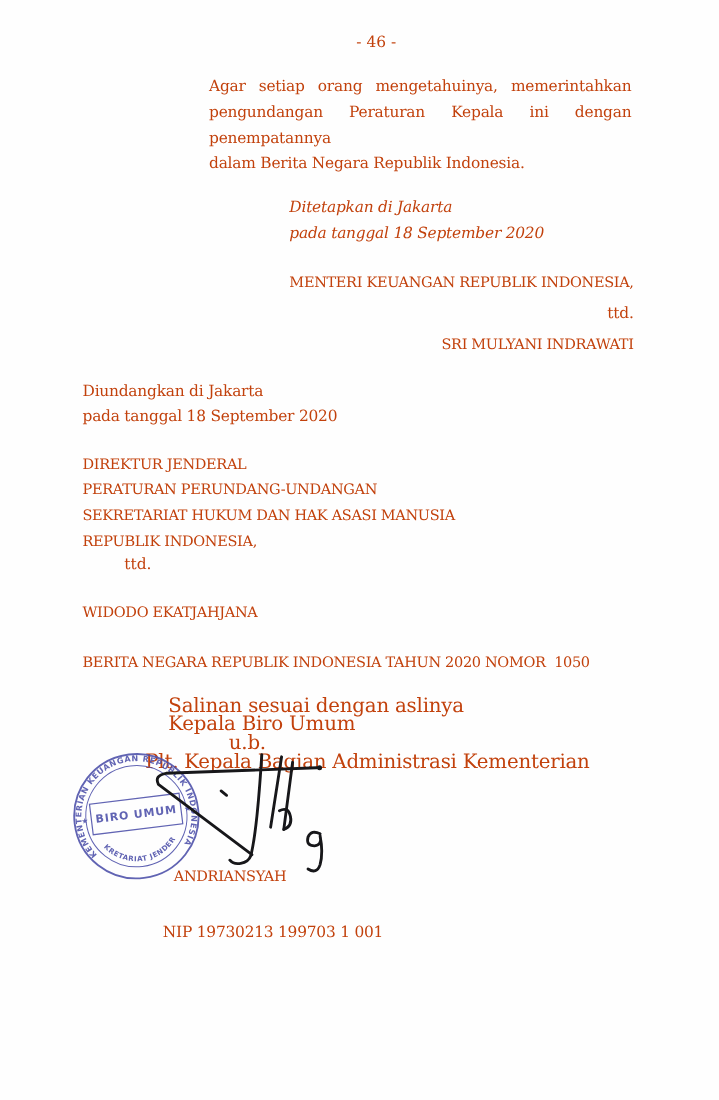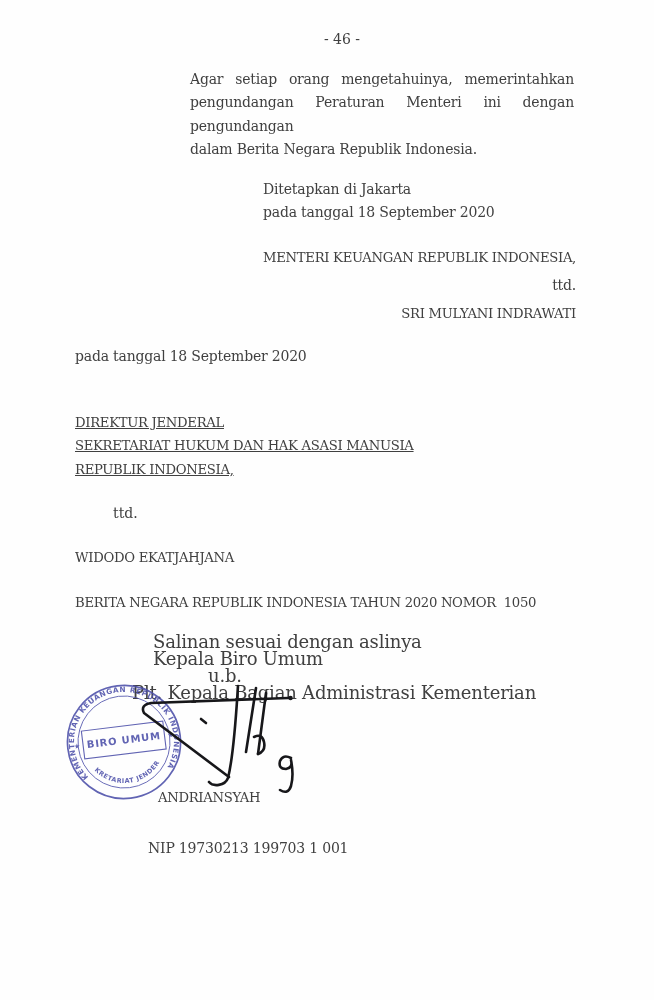--- a/index.html
+++ b/index.html
@@ -1,35 +1,35 @@
 <!DOCTYPE html>
 <html><head>
 <meta charset="utf-8">
 <style>
   html,body{margin:0;padding:0;background:#ffffff;}
   .page{
     position:relative;
     width:654px;height:1000px;
     background:#fefefe;
     font-family:"DejaVu Serif","Liberation Serif",serif;
-    color:#404040;
+    color:#c2410c;
     overflow:hidden;
   }
   .abs{position:absolute;}
   .t14{font-size:14px;line-height:23.4px;letter-spacing:-0.2px;}
   .caps{font-size:13.2px;letter-spacing:-0.3px;}
   .pnum{top:31px;left:0;width:684px;text-align:center;font-size:14px;}
   .para{top:68px;left:190px;width:384px;}
   .jline{text-align:justify;text-align-last:justify;}
   .jline.last{text-align-last:left;}
-  .enact-place{top:178px;left:263px;}
+  .enact-place{top:178px;left:263px;font-style:italic;}
   .enact-sign{top:246px;left:258px;width:318px;text-align:right;}
   .enact-sign div{margin-bottom:4.6px;}
   .prom-place{top:345px;left:75px;}
-  .prom-title{top:411px;left:75px;text-decoration:underline;}
+  .prom-title{top:411px;left:75px;}
   .prom-ttd{top:505px;left:113px;font-size:14px;}
   .prom-name{top:536px;left:75px;margin-top:10px;}
   .gazette{top:591px;left:75px;white-space:pre;}
   .cert{top:634px;left:153px;font-size:18px;line-height:16.9px;letter-spacing:-0.2px;}
   .cert .ub{margin-left:55px;}
   .cert .plt{margin-left:-21px;}
   .signer{top:755px;left:148px;font-size:14px;line-height:17px;letter-spacing:-0.2px;white-space:pre;}
   .signer .nm{margin-left:10px;}
   .stamp{
     top:682px;left:64px;width:120px;height:120px;
@@ -49,41 +49,43 @@
 </style>
 </head>
 <body>
 
 <div class="page">
 
   <div class="abs pnum">- 46 -</div>
 
   <div class="abs para t14">
     <div class="jline">Agar setiap orang mengetahuinya, memerintahkan</div>
-    <div class="jline">pengundangan Peraturan Menteri ini dengan  pengundangan</div>
+    <div class="jline">pengundangan Peraturan Kepala ini dengan  penempatannya</div>
     <div class="jline last">dalam Berita Negara Republik Indonesia.</div>
   </div>
 
   <div class="abs enact-place t14">
     <div>Ditetapkan di Jakarta</div>
     <div>pada tanggal 18 September 2020</div>
   </div>
 
   <div class="abs enact-sign t14">
     <div class="caps">MENTERI KEUANGAN REPUBLIK INDONESIA,</div>
     <div>ttd.</div>
     <div class="caps">SRI MULYANI INDRAWATI</div>
   </div>
 
   <div class="abs prom-place t14">
+    <div>Diundangkan di Jakarta</div>
     <div>pada tanggal 18 September 2020</div>
   </div>
 
   <div class="abs prom-title t14">
     <div class="caps">DIREKTUR JENDERAL</div>
+    <div class="caps">PERATURAN PERUNDANG-UNDANGAN</div>
     <div class="caps">SEKRETARIAT HUKUM DAN HAK ASASI MANUSIA</div>
     <div class="caps">REPUBLIK INDONESIA,</div>
   </div>
 
   <div class="abs prom-ttd">ttd.</div>
 
   <div class="abs prom-name t14 caps">WIDODO EKATJAHJANA</div>
 
   <div class="abs gazette t14 caps">BERITA NEGARA REPUBLIK INDONESIA TAHUN 2020 NOMOR  1050</div>
 

